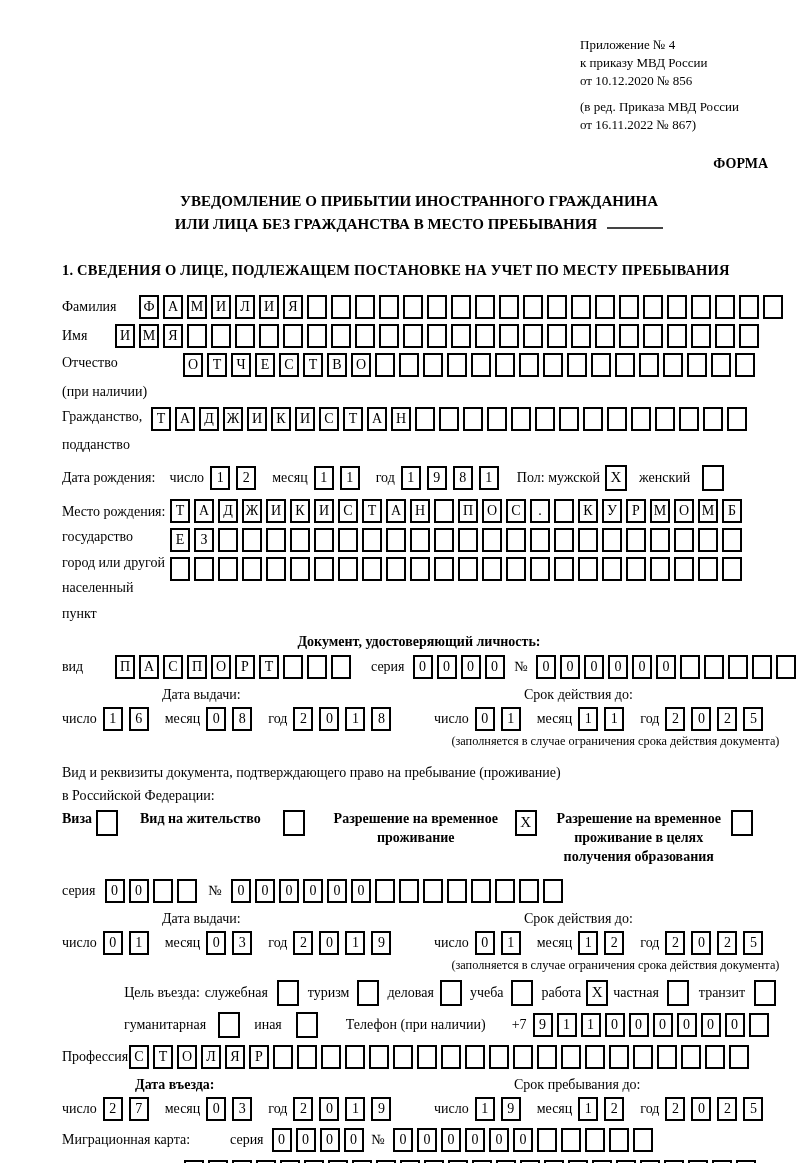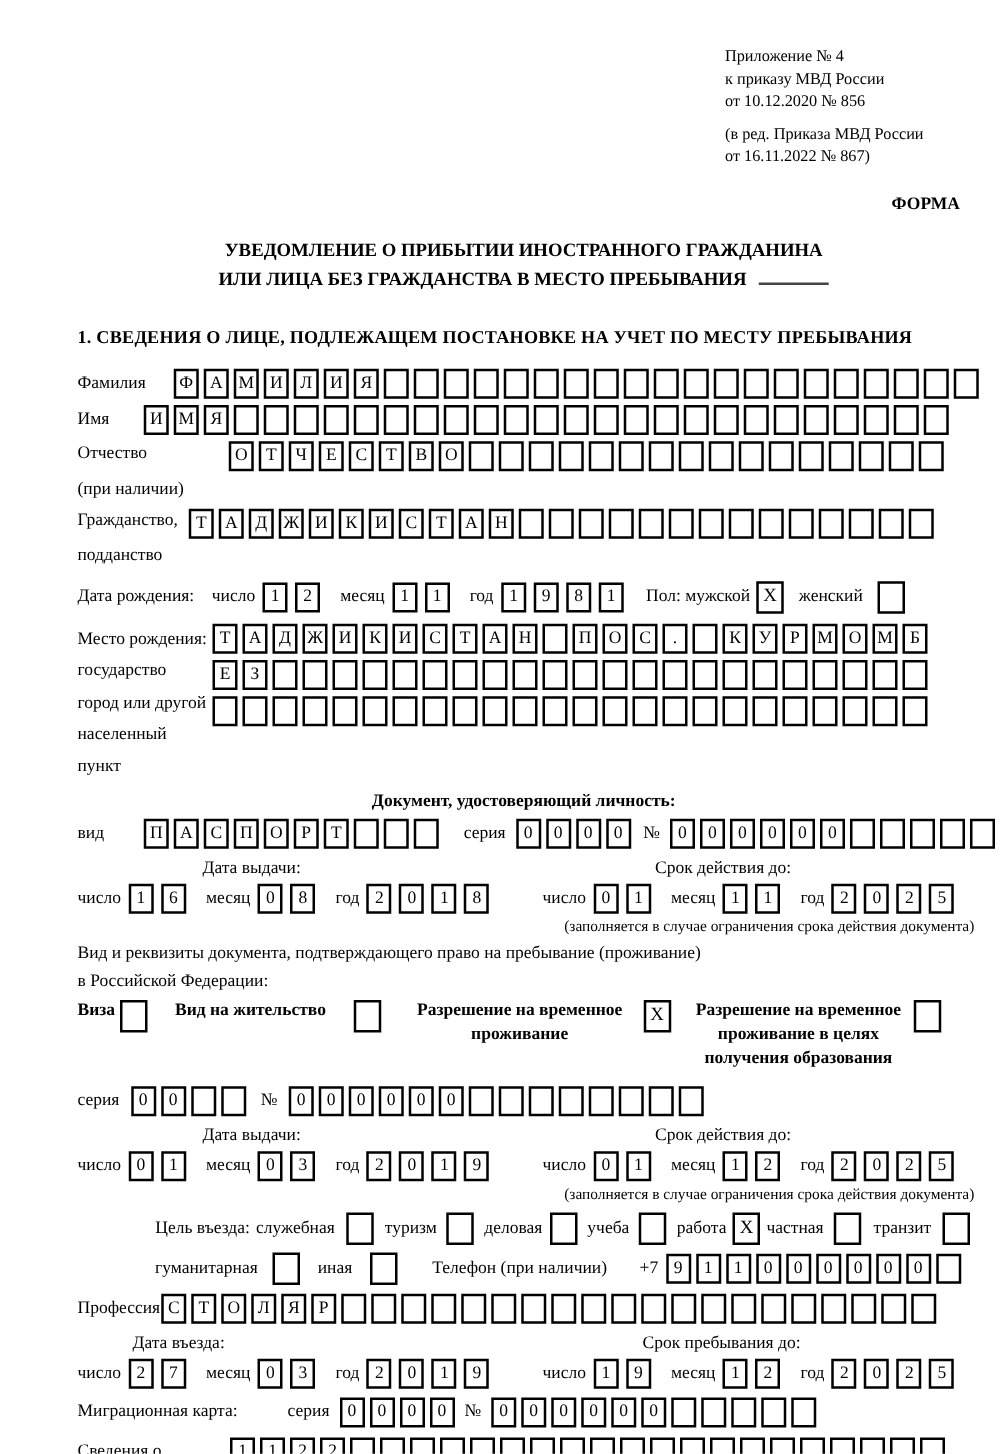--- a/index.html
+++ b/index.html
@@ -396,21 +396,21 @@
             <span class="cb">2</span>
             <span class="cb">0</span>
             <span class="cb">2</span>
             <span class="cb">5</span>
           </span>
       </div>
       <div class="small note-r">(заполняется в случае ограничения срока действия документа)</div>
     </div>
   </div>
 
-  <div class="lbl" style="margin-top:6px;">Вид и реквизиты документа, подтверждающего право на пребывание (проживание)</div>
+  <div class="lbl" style="margin-top:16px;">Вид и реквизиты документа, подтверждающего право на пребывание (проживание)</div>
   <div class="lbl" style="margin-top:7px;">в Российской Федерации:</div>
 
   <div class="rowt" style="margin-top:6px;">
     <span class="optlbl">Виза</span>
     <span class="chk" style="margin-left:4px;"></span>
     <span class="optlbl" style="margin-left:22px;">Вид на жительство</span>
     <span class="chk" style="margin-left:22px;"></span>
     <span class="optlbl" style="margin-left:22px;width:178px;">Разрешение на временное проживание</span>
     <span class="chk" style="margin-left:10px;">X</span>
     <span class="optlbl" style="margin-left:18px;width:168px;">Разрешение на временное проживание в целях получения образования</span>
@@ -558,21 +558,21 @@
         <span class="cb"></span>
         <span class="cb"></span>
         <span class="cb"></span>
         <span class="cb"></span>
         <span class="cb"></span>
       </span>
   </div>
 
   <div class="twocol">
     <div class="col-l">
-      <div class="collbl" style="margin-left:44px;">Дата въезда:</div>
+      <div class="collbl" style="margin-left:73px;font-weight:bold;">Дата въезда:</div>
       <div class="dgroup sp">
         <span class="lbl">число</span>
         <span class="boxes">
             <span class="cb">2</span>
             <span class="cb">7</span>
           </span>
         <span class="lbl">месяц</span>
         <span class="boxes">
             <span class="cb">0</span>
             <span class="cb">3</span>

